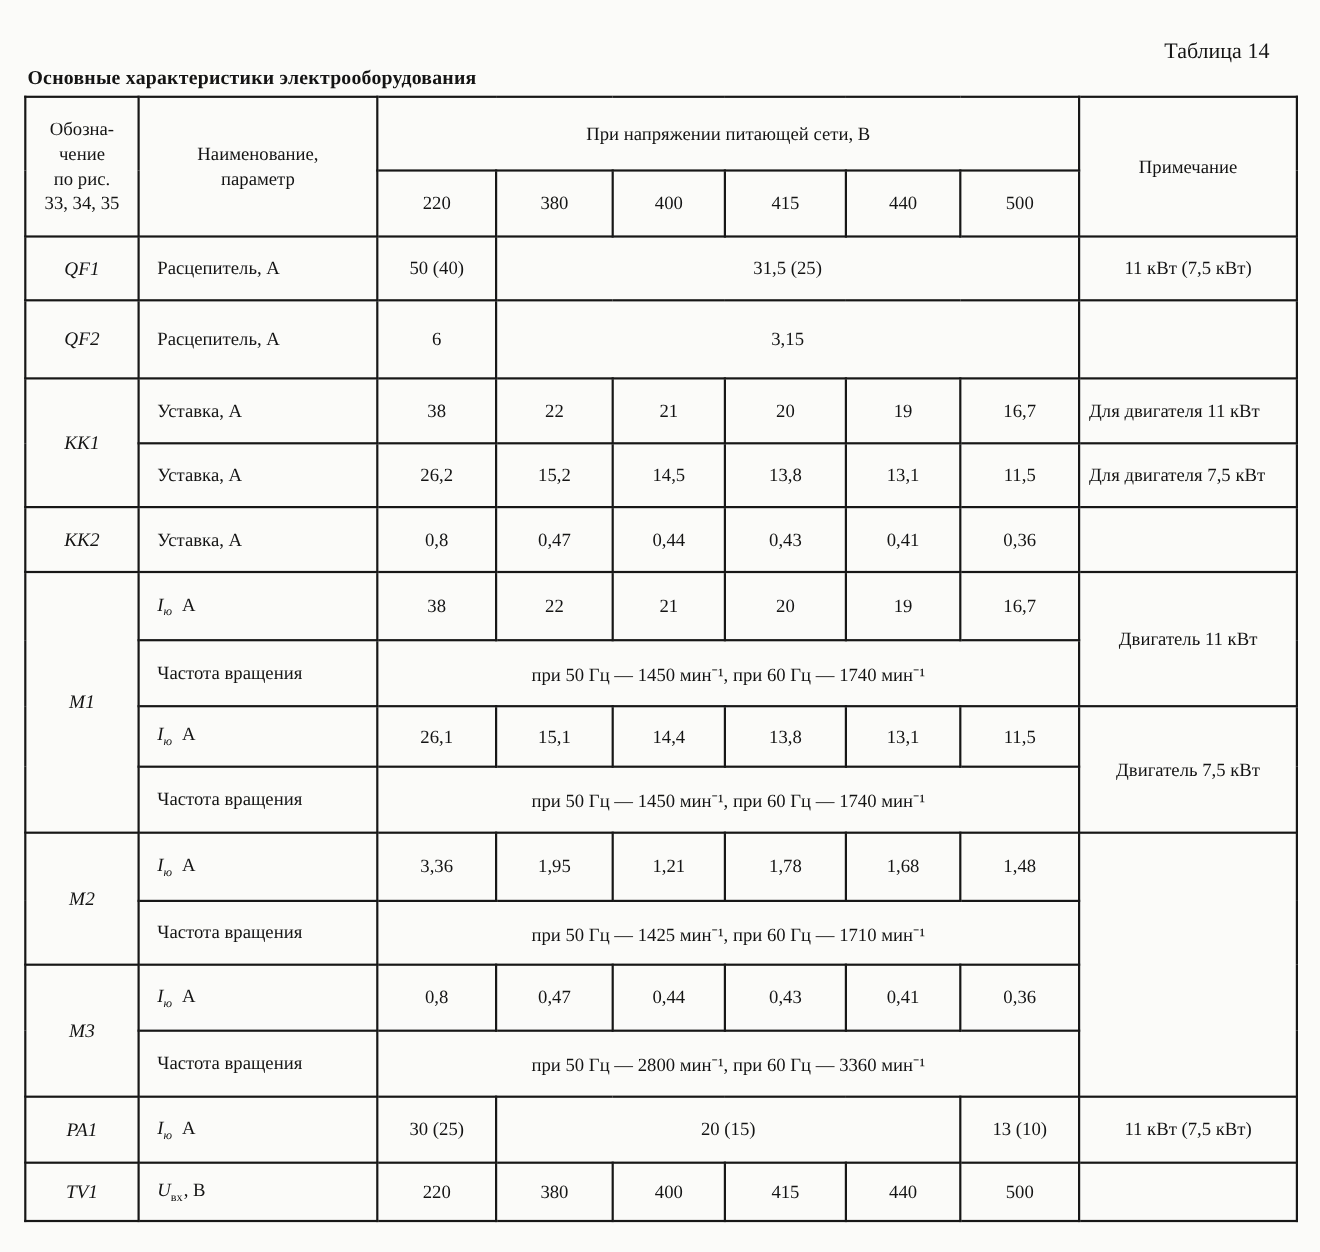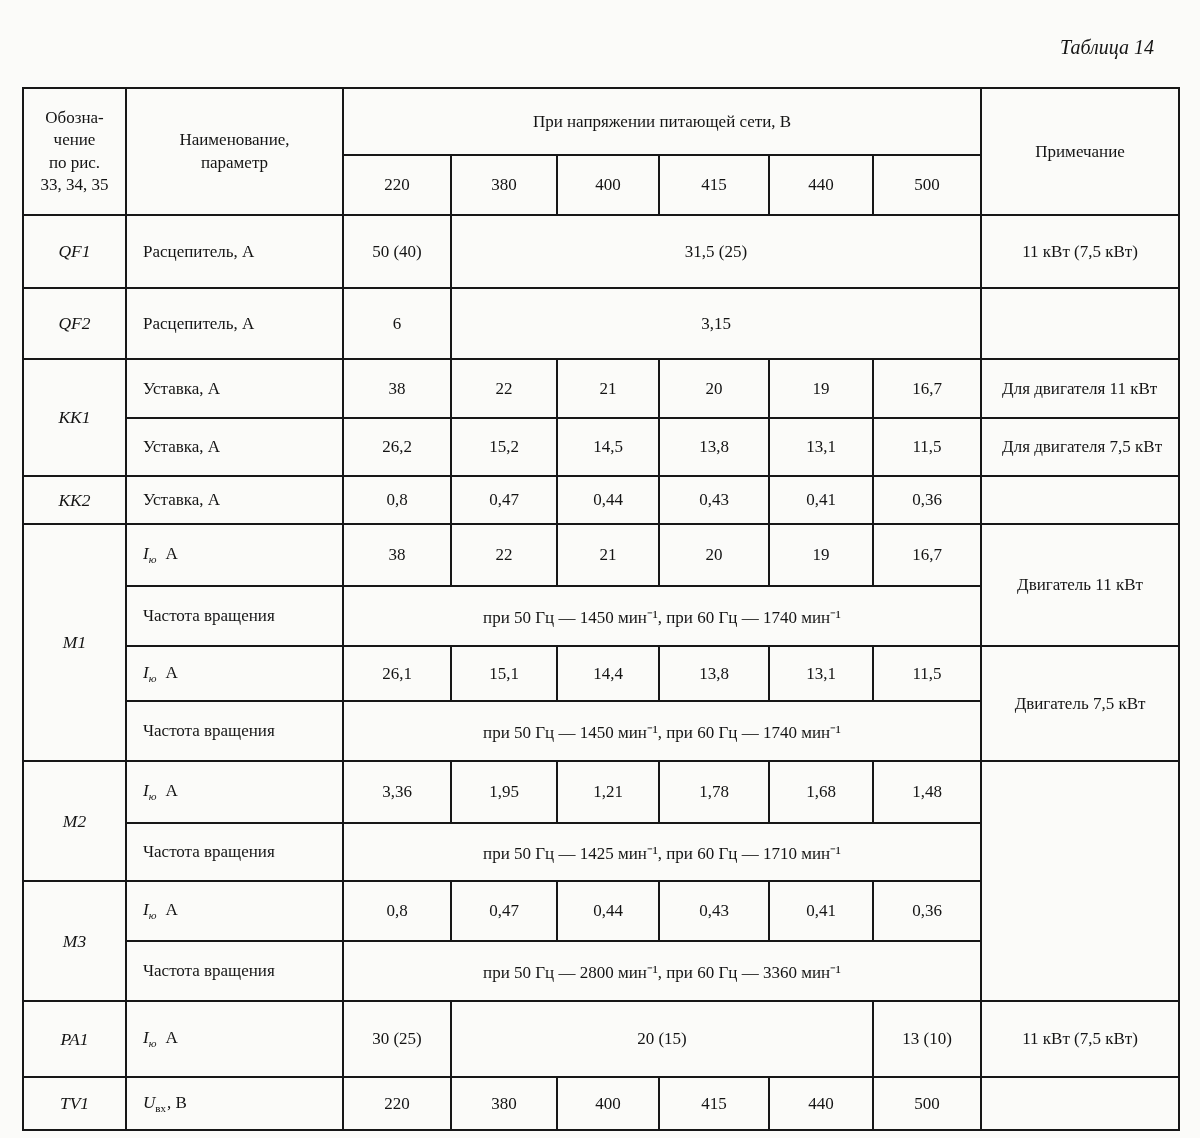--- a/index.html
+++ b/index.html
@@ -5,21 +5,21 @@
   * { margin:0; padding:0; box-sizing:border-box; }
   html,body { width:1200px; height:1138px; }
   body {
     background:#fbfbf9;
     font-family:"Liberation Serif","DejaVu Serif",serif;
     color:#141414;
   }
   .sheet { position:relative; width:1200px; height:1138px; overflow:hidden; }
   .table-label {
     position:absolute; top:36px; right:46px;
-    font-style:italic; font-size:20px;
+    font-size:20px;
   }
   .heading {
     position:absolute; top:60px; left:25px;
     font-weight:bold; font-size:18px; letter-spacing:0.2px;
   }
   table.main {
     position:absolute; top:87px; left:22px; width:1156px;
     border-collapse:collapse; table-layout:fixed;
     border:1px solid #d946ef;
     font-family:Liberation Serif, serif;
@@ -27,34 +27,35 @@
   td {
     border:2px solid #171717;
     font-size:17px;
     vertical-align:middle;
     overflow:hidden;
     padding:0;
   }
   .c { text-align:center; }
   .p { text-align:left; padding-left:16px; }
   .des { text-align:center; font-style:italic; font-size:17.5px; }
-  .note-l { text-align:left; padding-left:20px;margin-top:44px; }
+  .note-l { text-align:left; padding-left:8px;margin-top:44px; }
   .multiline { white-space:pre-line; line-height:1.3; }
   .sym-base { font-style:italic; }
   sub.sym-sub { font-size:11px; font-style:italic; }
   sub.sym-sub-upright { font-size:11px; font-style:normal;text-align:right; }
   .unit { margin-left:9px; }
   .unit-tight { margin-left:1px; }
 </style>
 </head>
 <body>
 
 <div class="sheet">
 
   <div class="table-label">Таблица 14</div>
+  <div class="heading">Основные характеристики электрооборудования</div>
 
   <table class="main">
     <colgroup>
       <col style="width:103px">
         <col style="width:217px">
       <col style="width:108px">
         <col style="width:106px">
         <col style="width:102px">
       <col style="width:110px">
         <col style="width:104px">
@@ -75,21 +76,21 @@
       </tr>
       <tr style="height:60px">
         <td class="c">220</td>
         <td class="c">380</td>
         <td class="c">400</td>
         <td class="c">415</td>
         <td class="c">440</td>
         <td class="c">500</td>
       </tr>
 
-      <tr style="height:73px">
+      <tr style="height:58px">
         <td class="des">QF1</td>
         <td class="p">Расцепитель, А</td>
         <td class="c">50 (40)</td>
         <td colspan="5" class="c">31,5 (25)</td>
         <td class="c">11 кВт (7,5 кВт)</td>
       </tr>
 
       <tr style="height:71px">
         <td class="des">QF2</td>
         <td class="p">Расцепитель, А</td>
@@ -114,21 +115,21 @@
         <td class="p">Уставка, А</td>
         <td class="c">26,2</td>
         <td class="c">15,2</td>
         <td class="c">14,5</td>
         <td class="c">13,8</td>
         <td class="c">13,1</td>
         <td class="c">11,5</td>
         <td class="note-l">Для двигателя 7,5 кВт</td>
       </tr>
 
-      <tr style="height:48px">
+      <tr style="height:59px">
         <td class="des">KK2</td>
         <td class="p">Уставка, А</td>
         <td class="c">0,8</td>
         <td class="c">0,47</td>
         <td class="c">0,44</td>
         <td class="c">0,43</td>
         <td class="c">0,41</td>
         <td class="c">0,36</td>
         <td class="c"></td>
       </tr>
@@ -200,21 +201,21 @@
         <td class="c">0,43</td>
         <td class="c">0,41</td>
         <td class="c">0,36</td>
       </tr>
 
       <tr style="height:60px">
         <td class="p">Частота вращения</td>
         <td colspan="6" class="c">при 50 Гц — 2800 мин⁻¹, при 60 Гц — 3360 мин⁻¹</td>
       </tr>
 
-      <tr style="height:76px">
+      <tr style="height:60px">
         <td class="des">PA1</td>
         <td class="p">
           <span><span class="sym-base">I</span><sub class="sym-sub">ю</sub></span><span class="unit">А</span>
         </td>
         <td class="c">30 (25)</td>
         <td colspan="4" class="c">20 (15)</td>
         <td class="c">13 (10)</td>
         <td class="c">11 кВт (7,5 кВт)</td>
       </tr>
 

